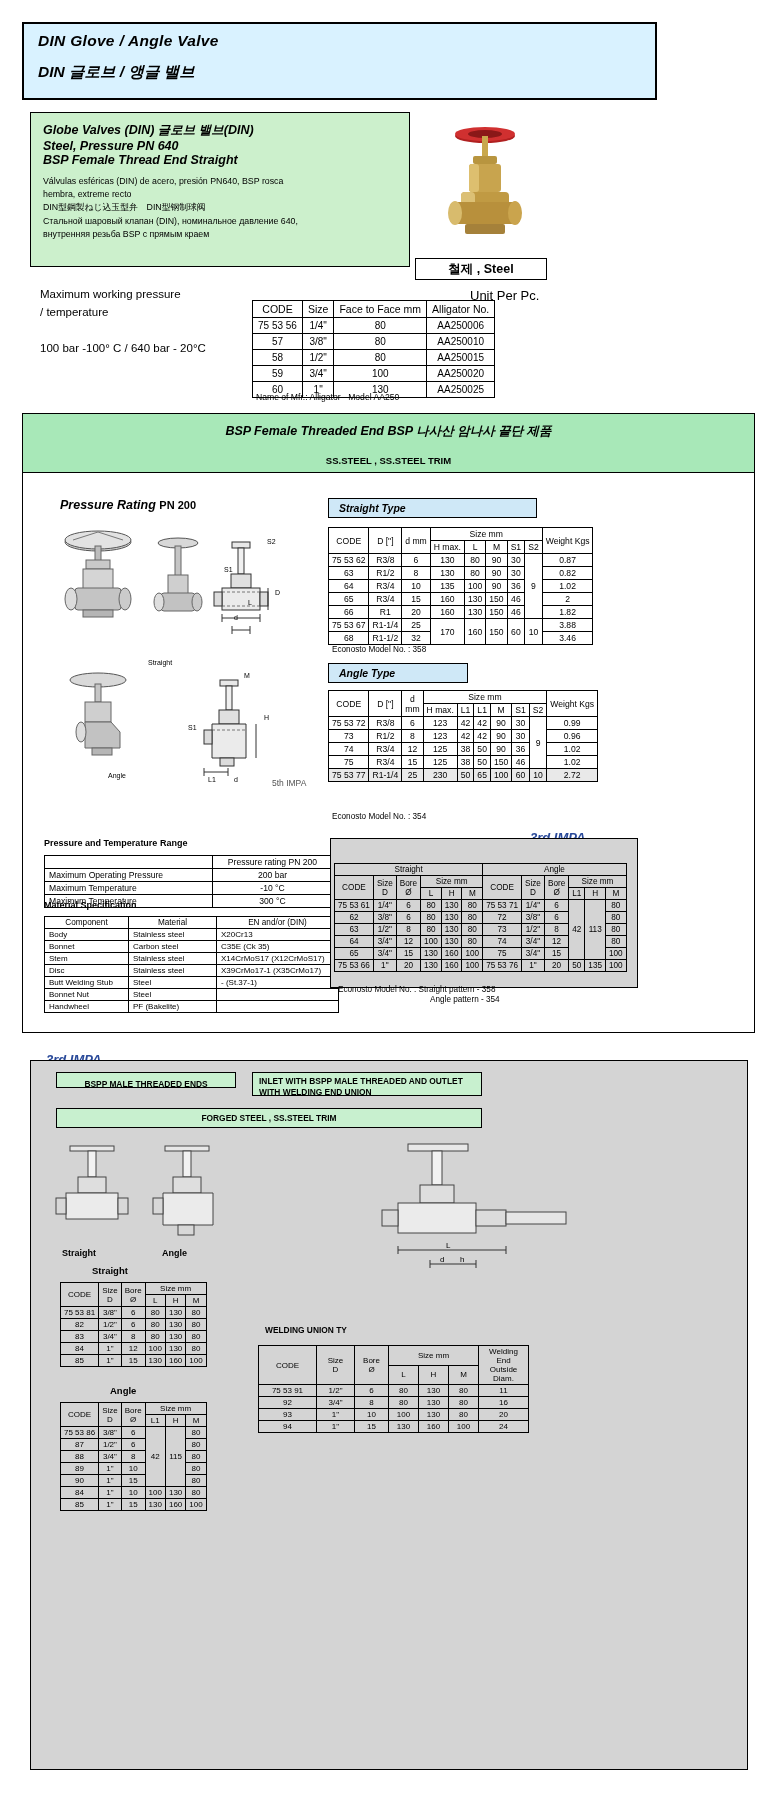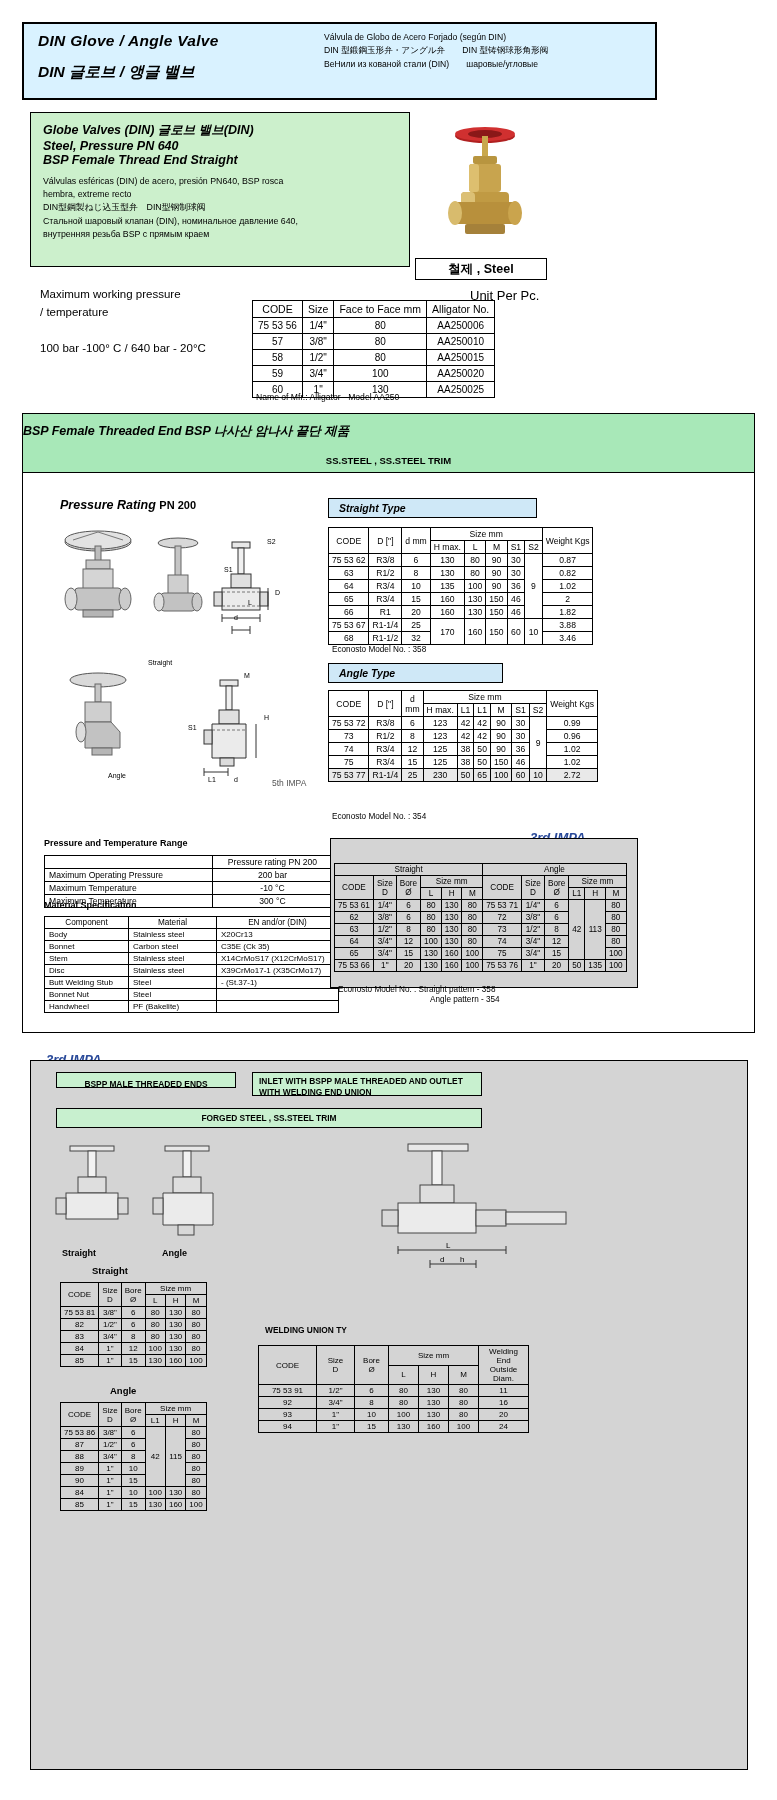--- a/index.html
+++ b/index.html
@@ -52,36 +52,36 @@
   .tbl1 { position:absolute; left:252px; top:300px; font-size:10px; }
   .tbl1 td, .tbl1 th { padding:2px 5px; text-align:center; }
   .tbl1 th { font-weight:bold; font-size:10.5px; }
   .mfr { position:absolute; left:256px; top:392px; font-size:8.6px; }
 
   
   .band {
     position:absolute; left:22px; top:413px; width:733px; height:60px;
     background:#a8e8b8; border:1.5px solid #000;
   }
-  .band .b1 { text-align:left; font-style:italic; font-weight:bold; font-size:12.5px; padding-top:9px; }
+  .band .b1 { text-align:center; font-style:italic; font-weight:bold; font-size:12.5px; padding-top:9px; }
   .band .b2 { text-align:center; font-weight:bold; font-size:9.5px; padding-top:15px; }
 
   
   .sec3 { position:absolute; left:22px; top:473px; width:733px; height:560px; border-left:1.5px solid #000; border-right:1.5px solid #000; border-bottom:1.5px solid #000; background:#fff; }
 
   .pr-title { position:absolute; left:60px; top:498px; font-size:12.5px; font-style:italic; font-weight:bold; }
   .pr-title span.small { font-style:normal; font-weight:bold; font-size:11px; }
 
   .hdrbox {
     position:absolute; border:1.5px solid #000; background:#cfe8f7;
     font-weight:bold; font-style:italic; font-size:10.5px;
     padding:3px 0 3px 10px;
   }
   #straight-type-hdr { left:328px; top:498px; width:209px; }
-  #angle-type-hdr { left:328px; top:663px; width:175px; }
+  #angle-type-hdr { left:328px; top:663px; width:140px; }
 
   .tbl-st { position:absolute; left:328px; top:527px; font-size:8.6px; }
   .tbl-an { position:absolute; left:328px; top:690px; font-size:8.6px; }
   .tbl-st td, .tbl-st th, .tbl-an td, .tbl-an th { padding:1px 3px; text-align:center; }
   .tbl-st th, .tbl-an th { font-weight:bold; }
   .note-sm { position:absolute; font-size:8.2px; }
   #note358 { left:332px; top:645px; }
   #note354 { left:332px; top:812px; }
   #impa5 { position:absolute; left:272px; top:778px; font-size:8.5px; color:#555; }
   #impa3a { position:absolute; left:530px; top:830px; font-size:13px; font-style:italic; font-weight:bold; color:#2a4a9a; }
@@ -132,25 +132,20 @@
 </style>
 </head>
 <body>
 
 <div class="page">
 
   <div class="sec1">
     <div class="left">
       <div class="t1">DIN Glove / Angle Valve</div>
       <div class="t2">DIN 글로브 / 앵글 밸브</div>
-    </div>
-    <div class="right">
-      <div>Válvula de Globo de Acero Forjado (según DIN)</div>
-      <div>DIN 型鍛鋼玉形弁・アングル弁　　DIN 型铸钢球形角形阀</div>
-      <div>ВеНили из кованой стали (DIN)　　шаровые/угловые</div>
     </div>
   </div>
 
   <div class="sec2">
     <div class="h first">Globe Valves (DIN)   글로브 밸브(DIN)</div>
     <div class="h">Steel, Pressure PN 640</div>
     <div class="h">BSP Female Thread End   Straight</div>
     <div class="body">
       <div>Válvulas esféricas (DIN) de acero, presión PN640, BSP rosca</div>
       <div>hembra, extreme recto</div>

